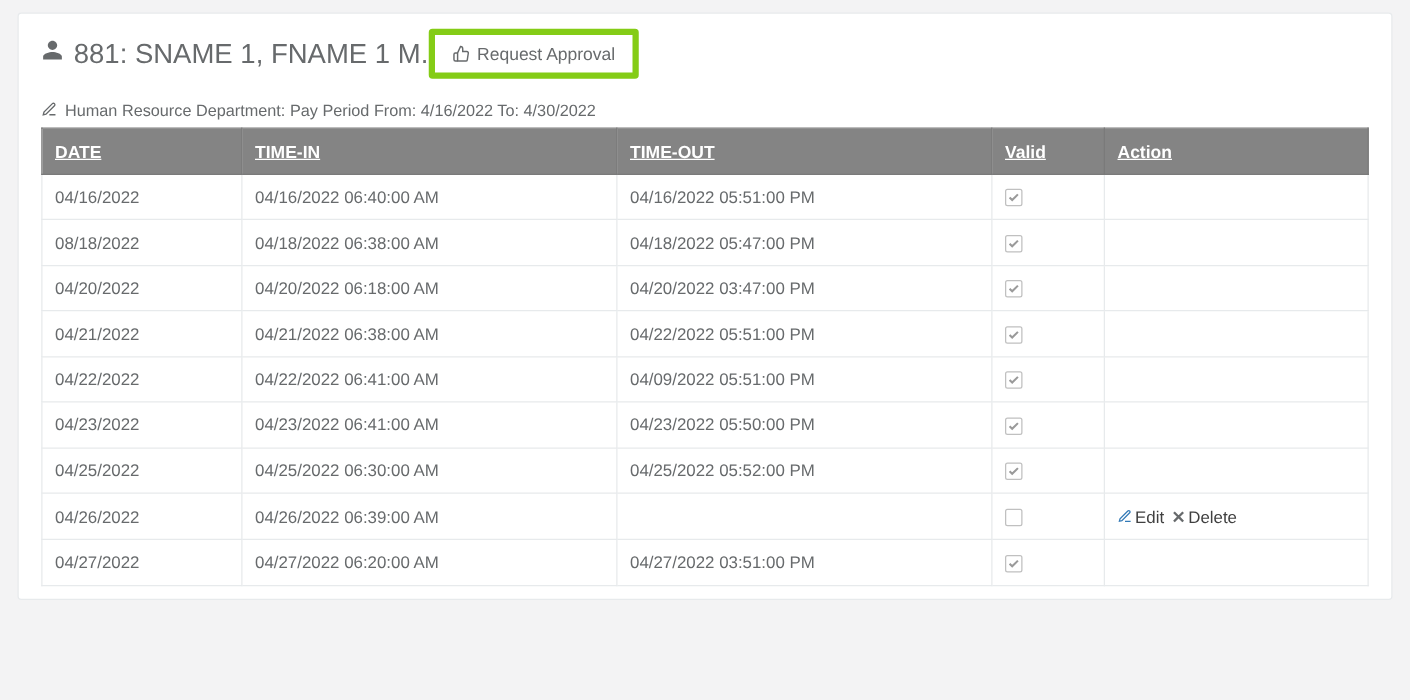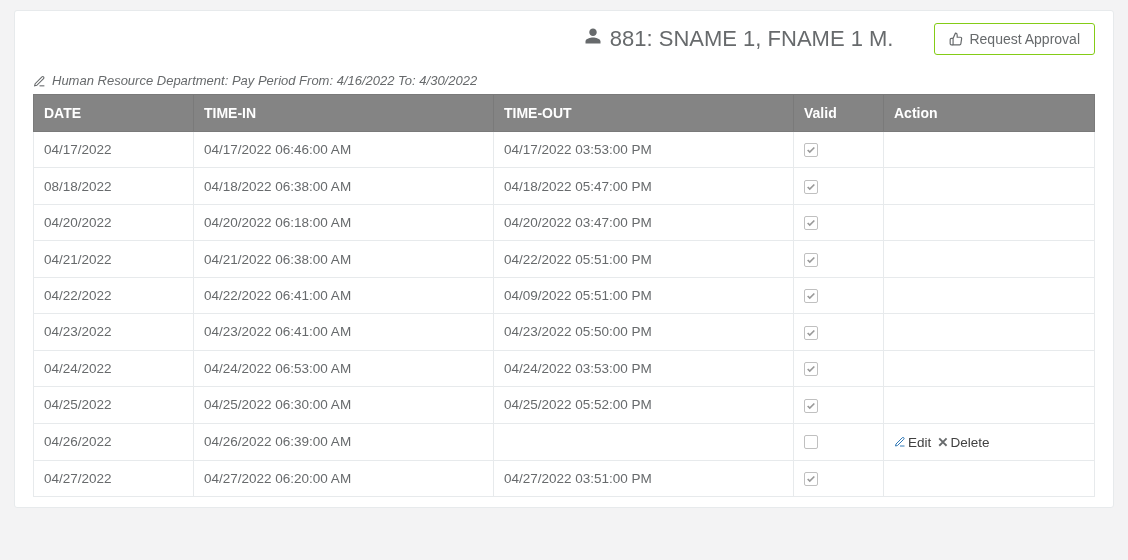--- a/index.html
+++ b/index.html
@@ -14,67 +14,66 @@
   .panel {
     background:#fff;
     border:1px solid #e7eaec;
     border-radius:3px;
     margin:10px 14px 0 14px;
   }
   .panel-head {
     padding:12px 18px 12px 18px;
     display:flex;
     align-items:center;
-    justify-content:flex-end;
-    gap:41px;
+    justify-content:flex-start;
   }
   .emp-title {
     display:flex;
     align-items:center;
     font-size:22px;
     font-weight:300;
     color:#676a6c;
   }
   .emp-title .user-icon { margin-right:8px; position:relative; top:-1px; }
   .btn {
-    border:1px solid #84cc16;
+    border:5px solid #84cc16;
     background:#fff;
     color:#676a6c;
     padding:7px 14px;
     border-radius:3px;
     font-size:14px;
     cursor:pointer;
     display:inline-flex;
     align-items:center;
   }
   .btn svg { margin-right:6px; }
   .panel-body {
     padding:4px 18px 10px 18px;
   }
   .caption-line {
     display:flex;
-    align-items:flex-end;
+    align-items:flex-start;
     font-size:13px;
     color:#676a6c;
     margin:2px 0 6px 0;
-    font-style:italic;
   }
   .caption-line svg { margin-right:6px; }
   table.grid {
     width:100%;
     border-collapse:collapse;
   }
   table.grid thead th {
     background:#848484;
     color:#fff;
     font-weight:600;
     text-align:left;
     padding:10px 10px;
     border:1px solid #7a7a7a;
     font-size:14px;
+    text-decoration:underline;
   }
   table.grid tbody td {
     border:1px solid #e7eaec;
     padding:10px 10px;
     color:#676a6c;
     font-size:13.5px;
     background:#fff;
   }
   .col-date   { width:160px; }
   .col-tin    { width:300px; }
@@ -137,23 +136,23 @@
         <tr>
           <th class="col-date">DATE</th>
           <th class="col-tin">TIME-IN</th>
           <th class="col-tout">TIME-OUT</th>
           <th class="col-valid">Valid</th>
           <th class="col-action">Action</th>
         </tr>
       </thead>
       <tbody id="rows">
           <tr>
-            <td class="col-date">04/17/2022</td>
-            <td class="col-tin">04/17/2022 06:46:00 AM</td>
-            <td class="col-tout">04/17/2022 03:53:00 PM</td>
+            <td class="col-date">04/16/2022</td>
+            <td class="col-tin">04/16/2022 06:40:00 AM</td>
+            <td class="col-tout">04/16/2022 05:51:00 PM</td>
             <td class="col-valid"><span class="cb checked">
                 <svg width="10" height="10" viewBox="0 0 24 24" fill="none" stroke="#9a9a9a" stroke-width="4">
                   <polyline points="4 12 9 17 20 6"></polyline>
                 </svg>
               </span></td>
             <td class="col-action action-cell"></td>
           </tr>
           <tr>
             <td class="col-date">08/18/2022</td>
             <td class="col-tin">04/18/2022 06:38:00 AM</td>
@@ -195,31 +194,20 @@
                 <svg width="10" height="10" viewBox="0 0 24 24" fill="none" stroke="#9a9a9a" stroke-width="4">
                   <polyline points="4 12 9 17 20 6"></polyline>
                 </svg>
               </span></td>
             <td class="col-action action-cell"></td>
           </tr>
           <tr>
             <td class="col-date">04/23/2022</td>
             <td class="col-tin">04/23/2022 06:41:00 AM</td>
             <td class="col-tout">04/23/2022 05:50:00 PM</td>
-            <td class="col-valid"><span class="cb checked">
-                <svg width="10" height="10" viewBox="0 0 24 24" fill="none" stroke="#9a9a9a" stroke-width="4">
-                  <polyline points="4 12 9 17 20 6"></polyline>
-                </svg>
-              </span></td>
-            <td class="col-action action-cell"></td>
-          </tr>
-          <tr>
-            <td class="col-date">04/24/2022</td>
-            <td class="col-tin">04/24/2022 06:53:00 AM</td>
-            <td class="col-tout">04/24/2022 03:53:00 PM</td>
             <td class="col-valid"><span class="cb checked">
                 <svg width="10" height="10" viewBox="0 0 24 24" fill="none" stroke="#9a9a9a" stroke-width="4">
                   <polyline points="4 12 9 17 20 6"></polyline>
                 </svg>
               </span></td>
             <td class="col-action action-cell"></td>
           </tr>
           <tr>
             <td class="col-date">04/25/2022</td>
             <td class="col-tin">04/25/2022 06:30:00 AM</td>

